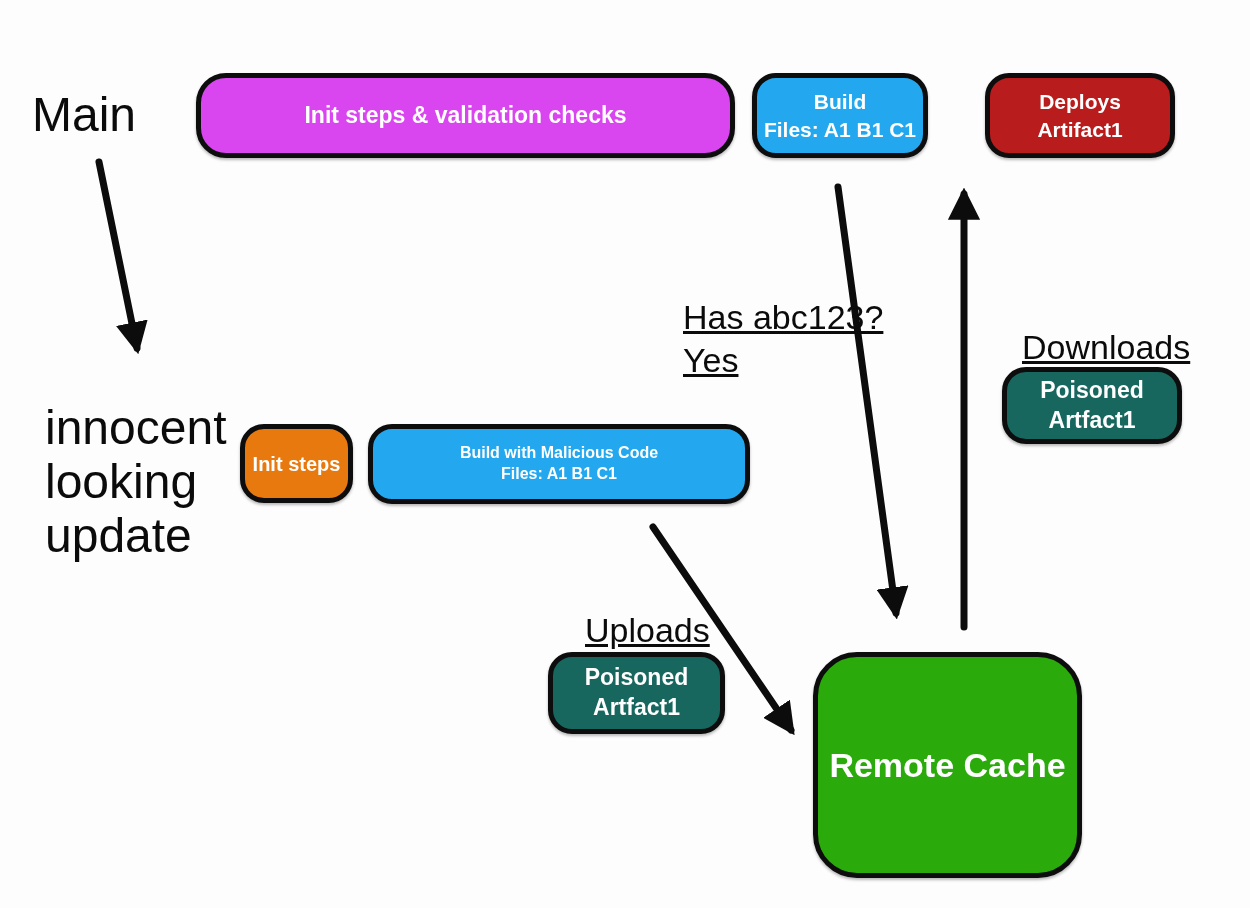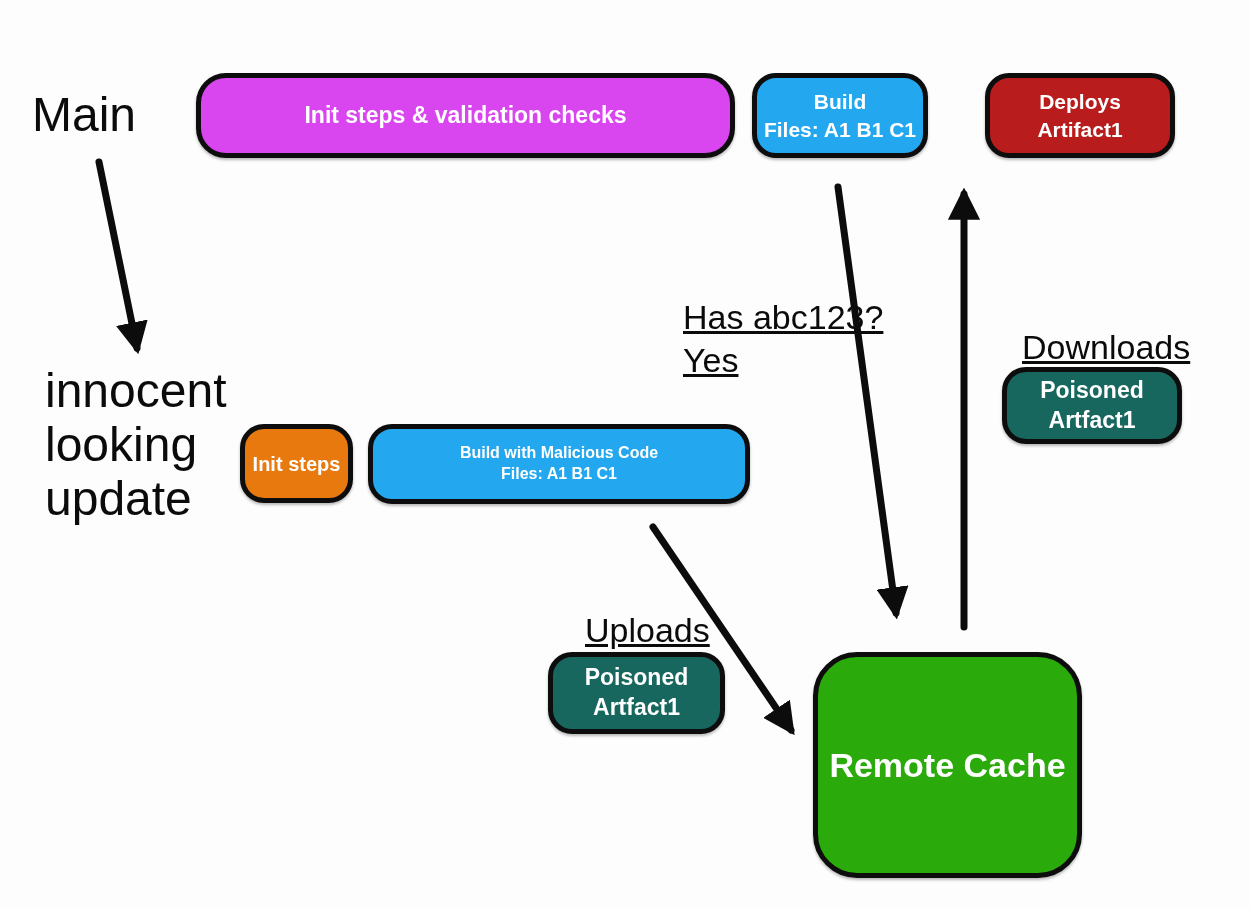--- a/index.html
+++ b/index.html
@@ -39,21 +39,21 @@
       </marker>
     </defs>
     <path d="M99,162 L137,348" stroke="#0c0c0c" stroke-width="7" fill="none" marker-end="url(#ah)" stroke-linecap="round"></path>
     <path d="M838,187 L896,613" stroke="#0c0c0c" stroke-width="7" fill="none" marker-end="url(#ah)" stroke-linecap="round"></path>
     <path d="M964,627 L964,194" stroke="#0c0c0c" stroke-width="7" fill="none" marker-end="url(#ah)" stroke-linecap="round"></path>
     <path d="M653,527 L791,730" stroke="#0c0c0c" stroke-width="7" fill="none" marker-end="url(#ah)" stroke-linecap="round"></path>
   </svg>
 
   <div class="free-label big-label" style="left:32px;top:88px;">Main</div>
 
-  <div class="free-label big-label" style="left:45px;top:364px;">innocent
+  <div class="free-label big-label" style="left:45px;top:401px;">innocent
 looking
 update</div>
 
   <div class="free-label mid-label" style="left:683px;top:296px;">Has abc123?
 Yes</div>
 
   <div class="free-label mid-label" style="left:1022px;top:326px;text-align:center;">Downloads</div>
 
   <div class="free-label mid-label" style="left:585px;top:609px;">Uploads</div>
 

